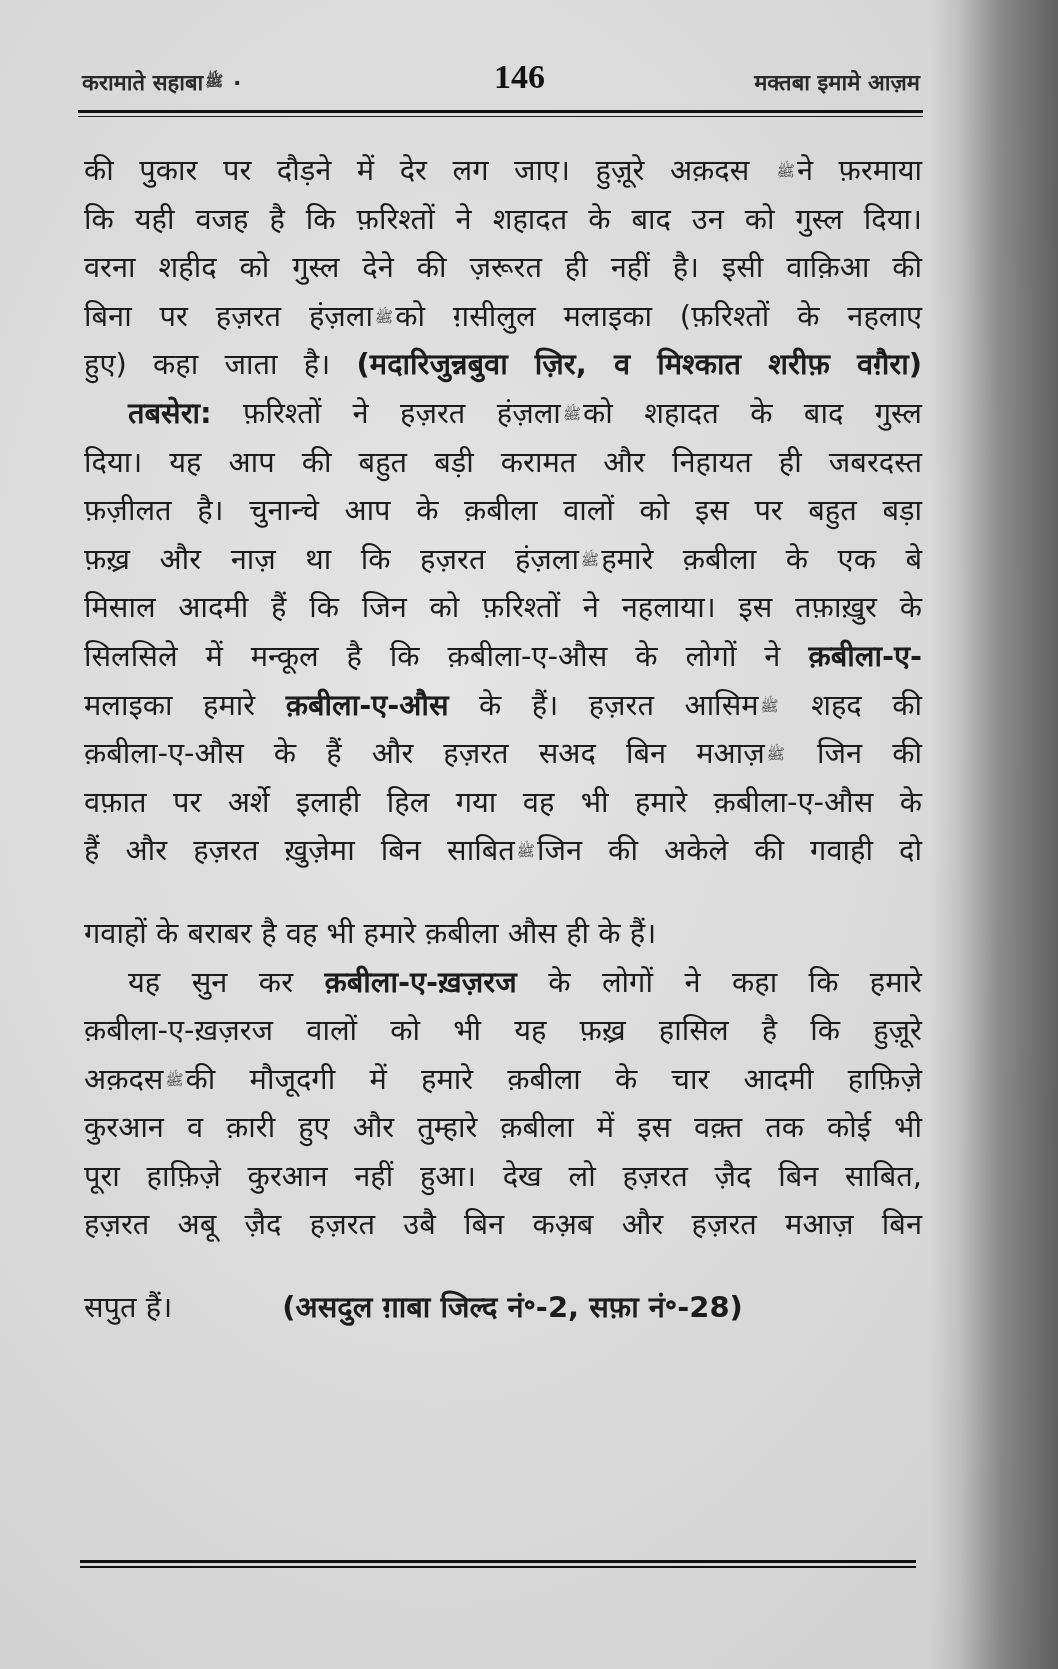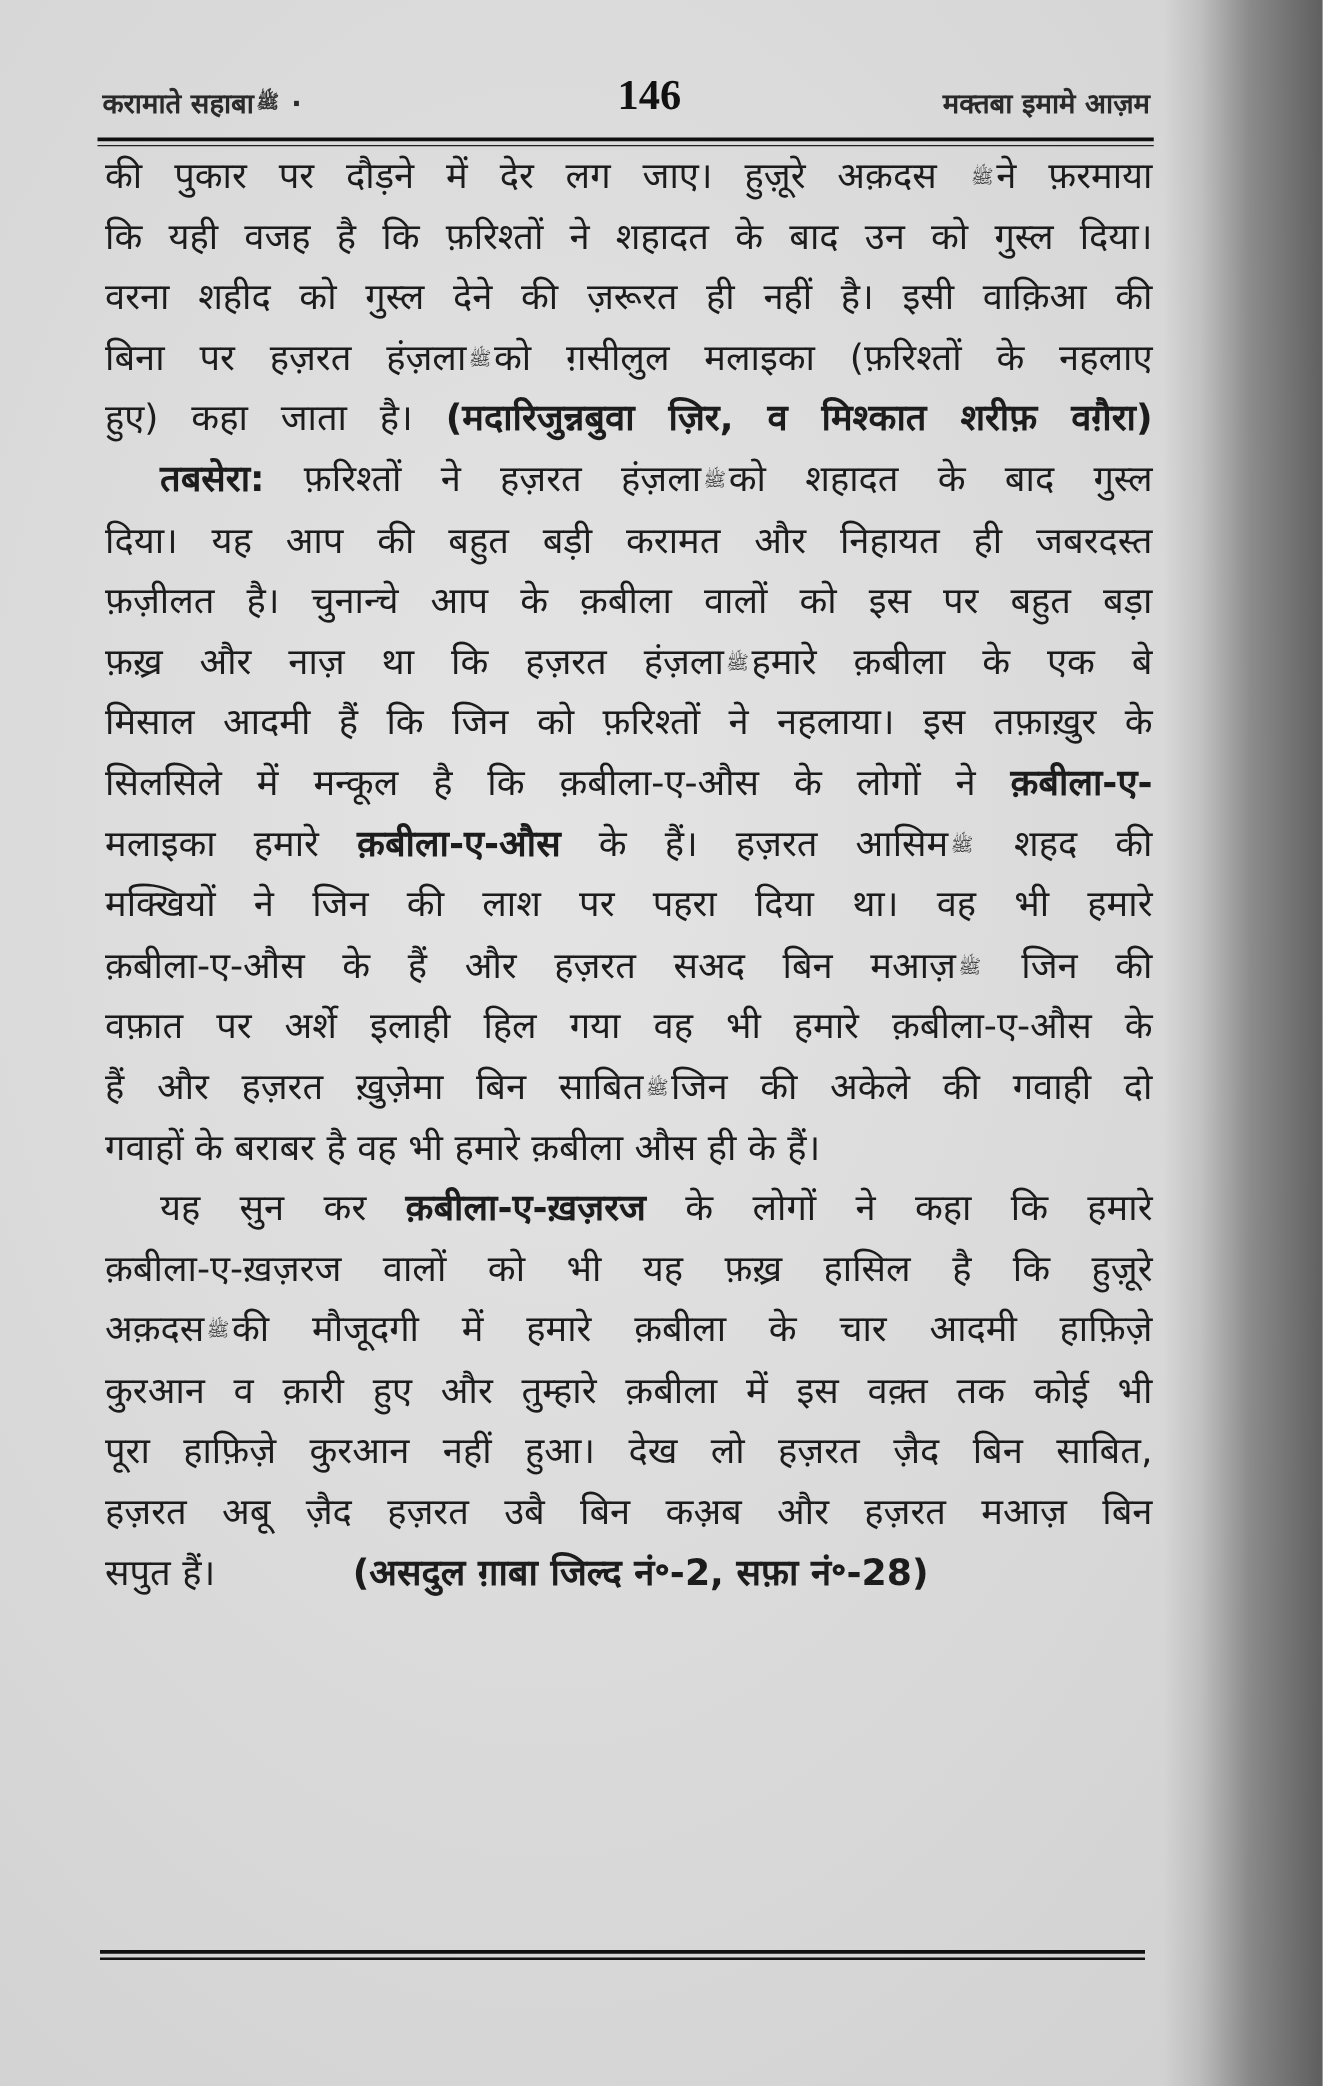--- a/index.html
+++ b/index.html
@@ -31,28 +31,28 @@
     position: absolute; right: 0; top: 8px; font-size: 22px; font-weight: bold; color: #2a2a2a;
   }
   .honorific { font-size: 15px; vertical-align: 4px; margin: 0 2px; color: #333; }
   .rule-top {
     position: absolute; left: 78px; top: 110px; width: 845px; height: 3px; background: #111;
   }
   .rule-top2 {
     position: absolute; left: 78px; top: 116px; width: 845px; height: 1px; background: #222;
   }
   .body-text {
-    position: absolute; left: 84px; top: 112px; width: 838px;
-    font-size: 29px; line-height: 56px; color: #1c1c1c;
+    position: absolute; left: 84px; top: 136px; width: 838px;
+    font-size: 29px; line-height: 69px; color: #1c1c1c;
   }
   .line {
     display: block; white-space: nowrap; text-align: justify; text-align-last: justify;
     height: 48.6px; overflow: visible;
   }
-  .line.last { text-align-last: left; }
+  .line.last { text-align-last: left; margin-top: 34px; }
   .line.indent { padding-left: 44px; }
   .b { font-weight: bold; }
   .citation { display: inline-block; margin-left: 110px; font-weight: bold; }
   .rule-b1 { position: absolute; left: 80px; top: 1560px; width: 836px; height: 3px; background: #111; }
   .rule-b2 { position: absolute; left: 80px; top: 1566px; width: 836px; height: 2px; background: #111; }
 </style>
 </head>
 <body>
 
 <div class="page">
@@ -74,21 +74,20 @@
       <div class="line"><span>वरना शहीद को गुस्ल देने की ज़रूरत ही नहीं है। इसी वाक़िआ की</span></div>
       <div class="line"><span>बिना पर हज़रत हंज़ला</span><span class="honorific">ﷺ</span><span>को ग़सीलुल मलाइका (फ़रिश्तों के नहलाए</span></div>
       <div class="line"><span>हुए) कहा जाता है। </span><span class="b">(मदारिजुन्नबुवा ज़िर, व मिश्कात शरीफ़ वग़ैरा)</span></div>
       <div class="line indent"><span class="b">तबसेरा:</span><span> फ़रिश्तों ने हज़रत हंज़ला</span><span class="honorific">ﷺ</span><span>को शहादत के बाद गुस्ल</span></div>
       <div class="line"><span>दिया। यह आप की बहुत बड़ी करामत और निहायत ही जबरदस्त</span></div>
       <div class="line"><span>फ़ज़ीलत है। चुनान्चे आप के क़बीला वालों को इस पर बहुत बड़ा</span></div>
       <div class="line"><span>फ़ख़्र और नाज़ था कि हज़रत हंज़ला</span><span class="honorific">ﷺ</span><span>हमारे क़बीला के एक बे</span></div>
       <div class="line"><span>मिसाल आदमी हैं कि जिन को फ़रिश्तों ने नहलाया। इस तफ़ाख़ुर के</span></div>
       <div class="line"><span>सिलसिले में मन्कूल है कि क़बीला-ए-औस के लोगों ने </span><span class="b">क़बीला-ए-</span></div>
       <div class="line"><span>मलाइका हमारे </span><span class="b">क़बीला-ए-औस</span><span> के हैं। हज़रत आसिम</span><span class="honorific">ﷺ</span><span> शहद की</span></div>
-      <div class="line"><span>मक्खियों ने जिन की लाश पर पहरा दिया था। वह भी हमारे</span></div>
       <div class="line"><span>क़बीला-ए-औस के हैं और हज़रत सअद बिन मआज़</span><span class="honorific">ﷺ</span><span> जिन की</span></div>
       <div class="line"><span>वफ़ात पर अर्शे इलाही हिल गया वह भी हमारे क़बीला-ए-औस के</span></div>
       <div class="line"><span>हैं और हज़रत ख़ुज़ेमा बिन साबित</span><span class="honorific">ﷺ</span><span>जिन की अकेले की गवाही दो</span></div>
       <div class="line last"><span>गवाहों के बराबर है वह भी हमारे क़बीला औस ही के हैं।</span></div>
       <div class="line indent"><span>यह सुन कर </span><span class="b">क़बीला-ए-ख़ज़रज</span><span> के लोगों ने कहा कि हमारे</span></div>
       <div class="line"><span>क़बीला-ए-ख़ज़रज वालों को भी यह फ़ख़्र हासिल है कि हुज़ूरे</span></div>
       <div class="line"><span>अक़दस</span><span class="honorific">ﷺ</span><span>की मौजूदगी में हमारे क़बीला के चार आदमी हाफ़िज़े</span></div>
       <div class="line"><span>कुरआन व क़ारी हुए और तुम्हारे क़बीला में इस वक़्त तक कोई भी</span></div>
       <div class="line"><span>पूरा हाफ़िज़े कुरआन नहीं हुआ। देख लो हज़रत ज़ैद बिन साबित,</span></div>
       <div class="line"><span>हज़रत अबू ज़ैद हज़रत उबै बिन कअ़ब और हज़रत मआज़ बिन</span></div>

